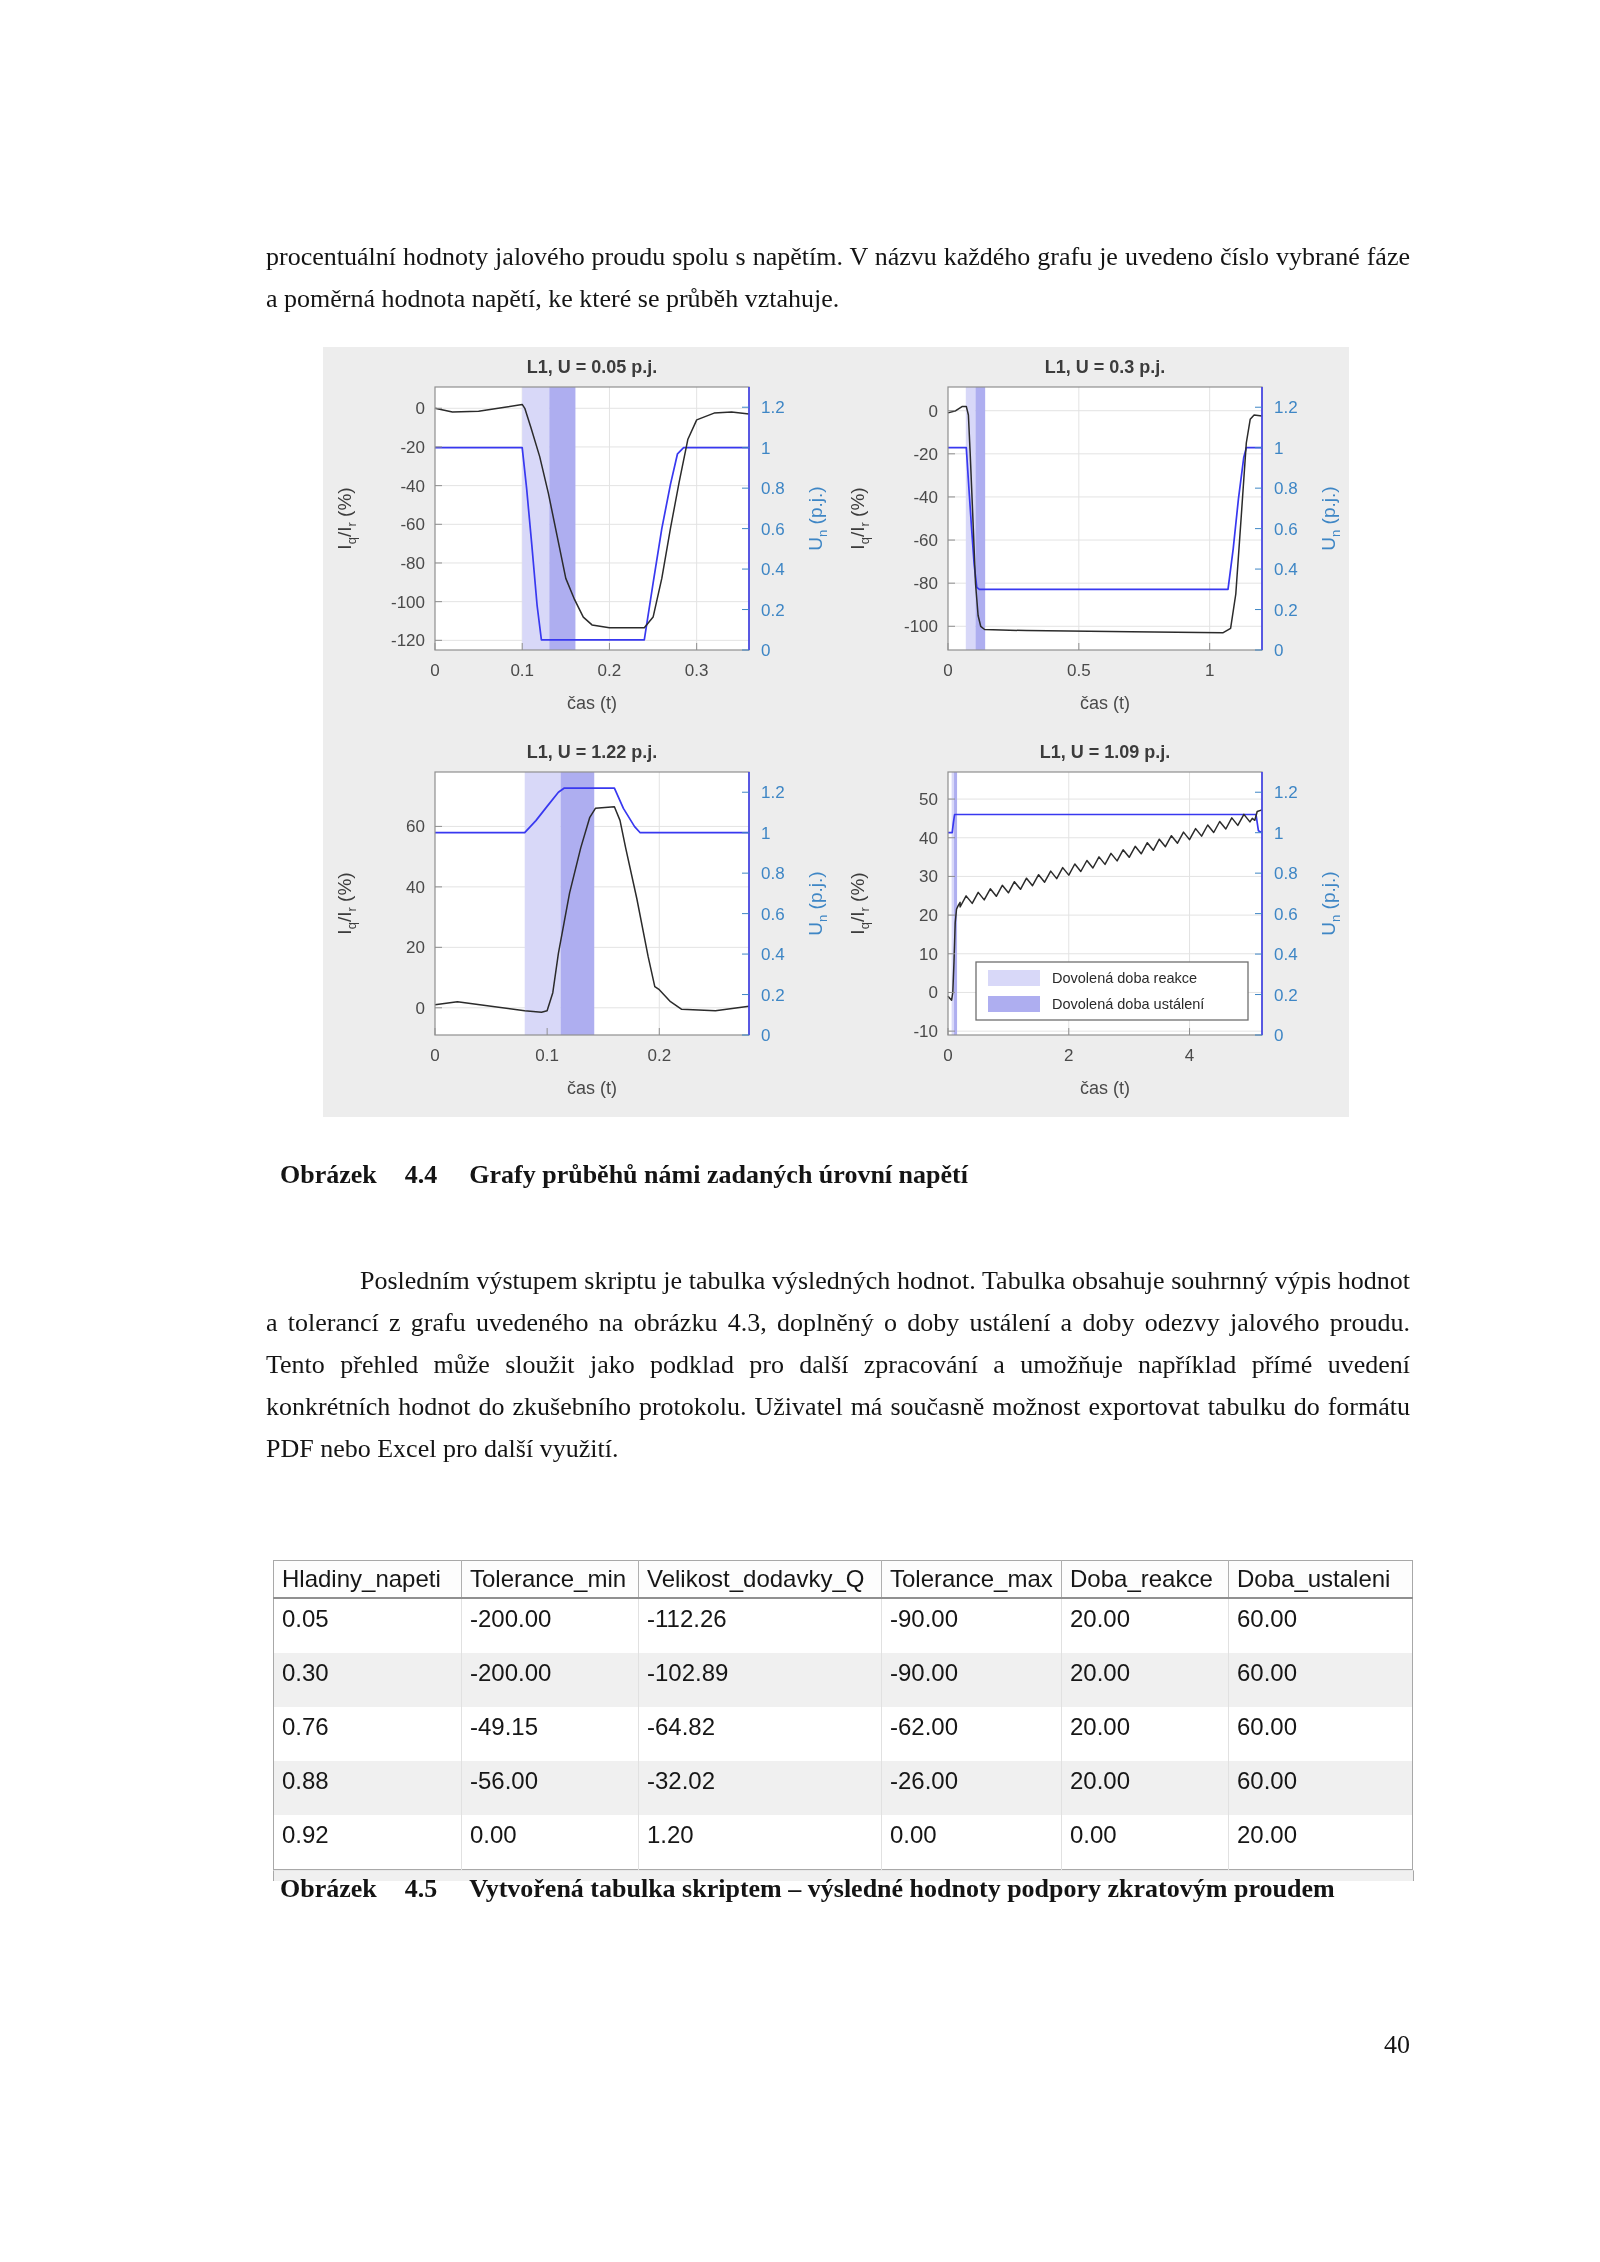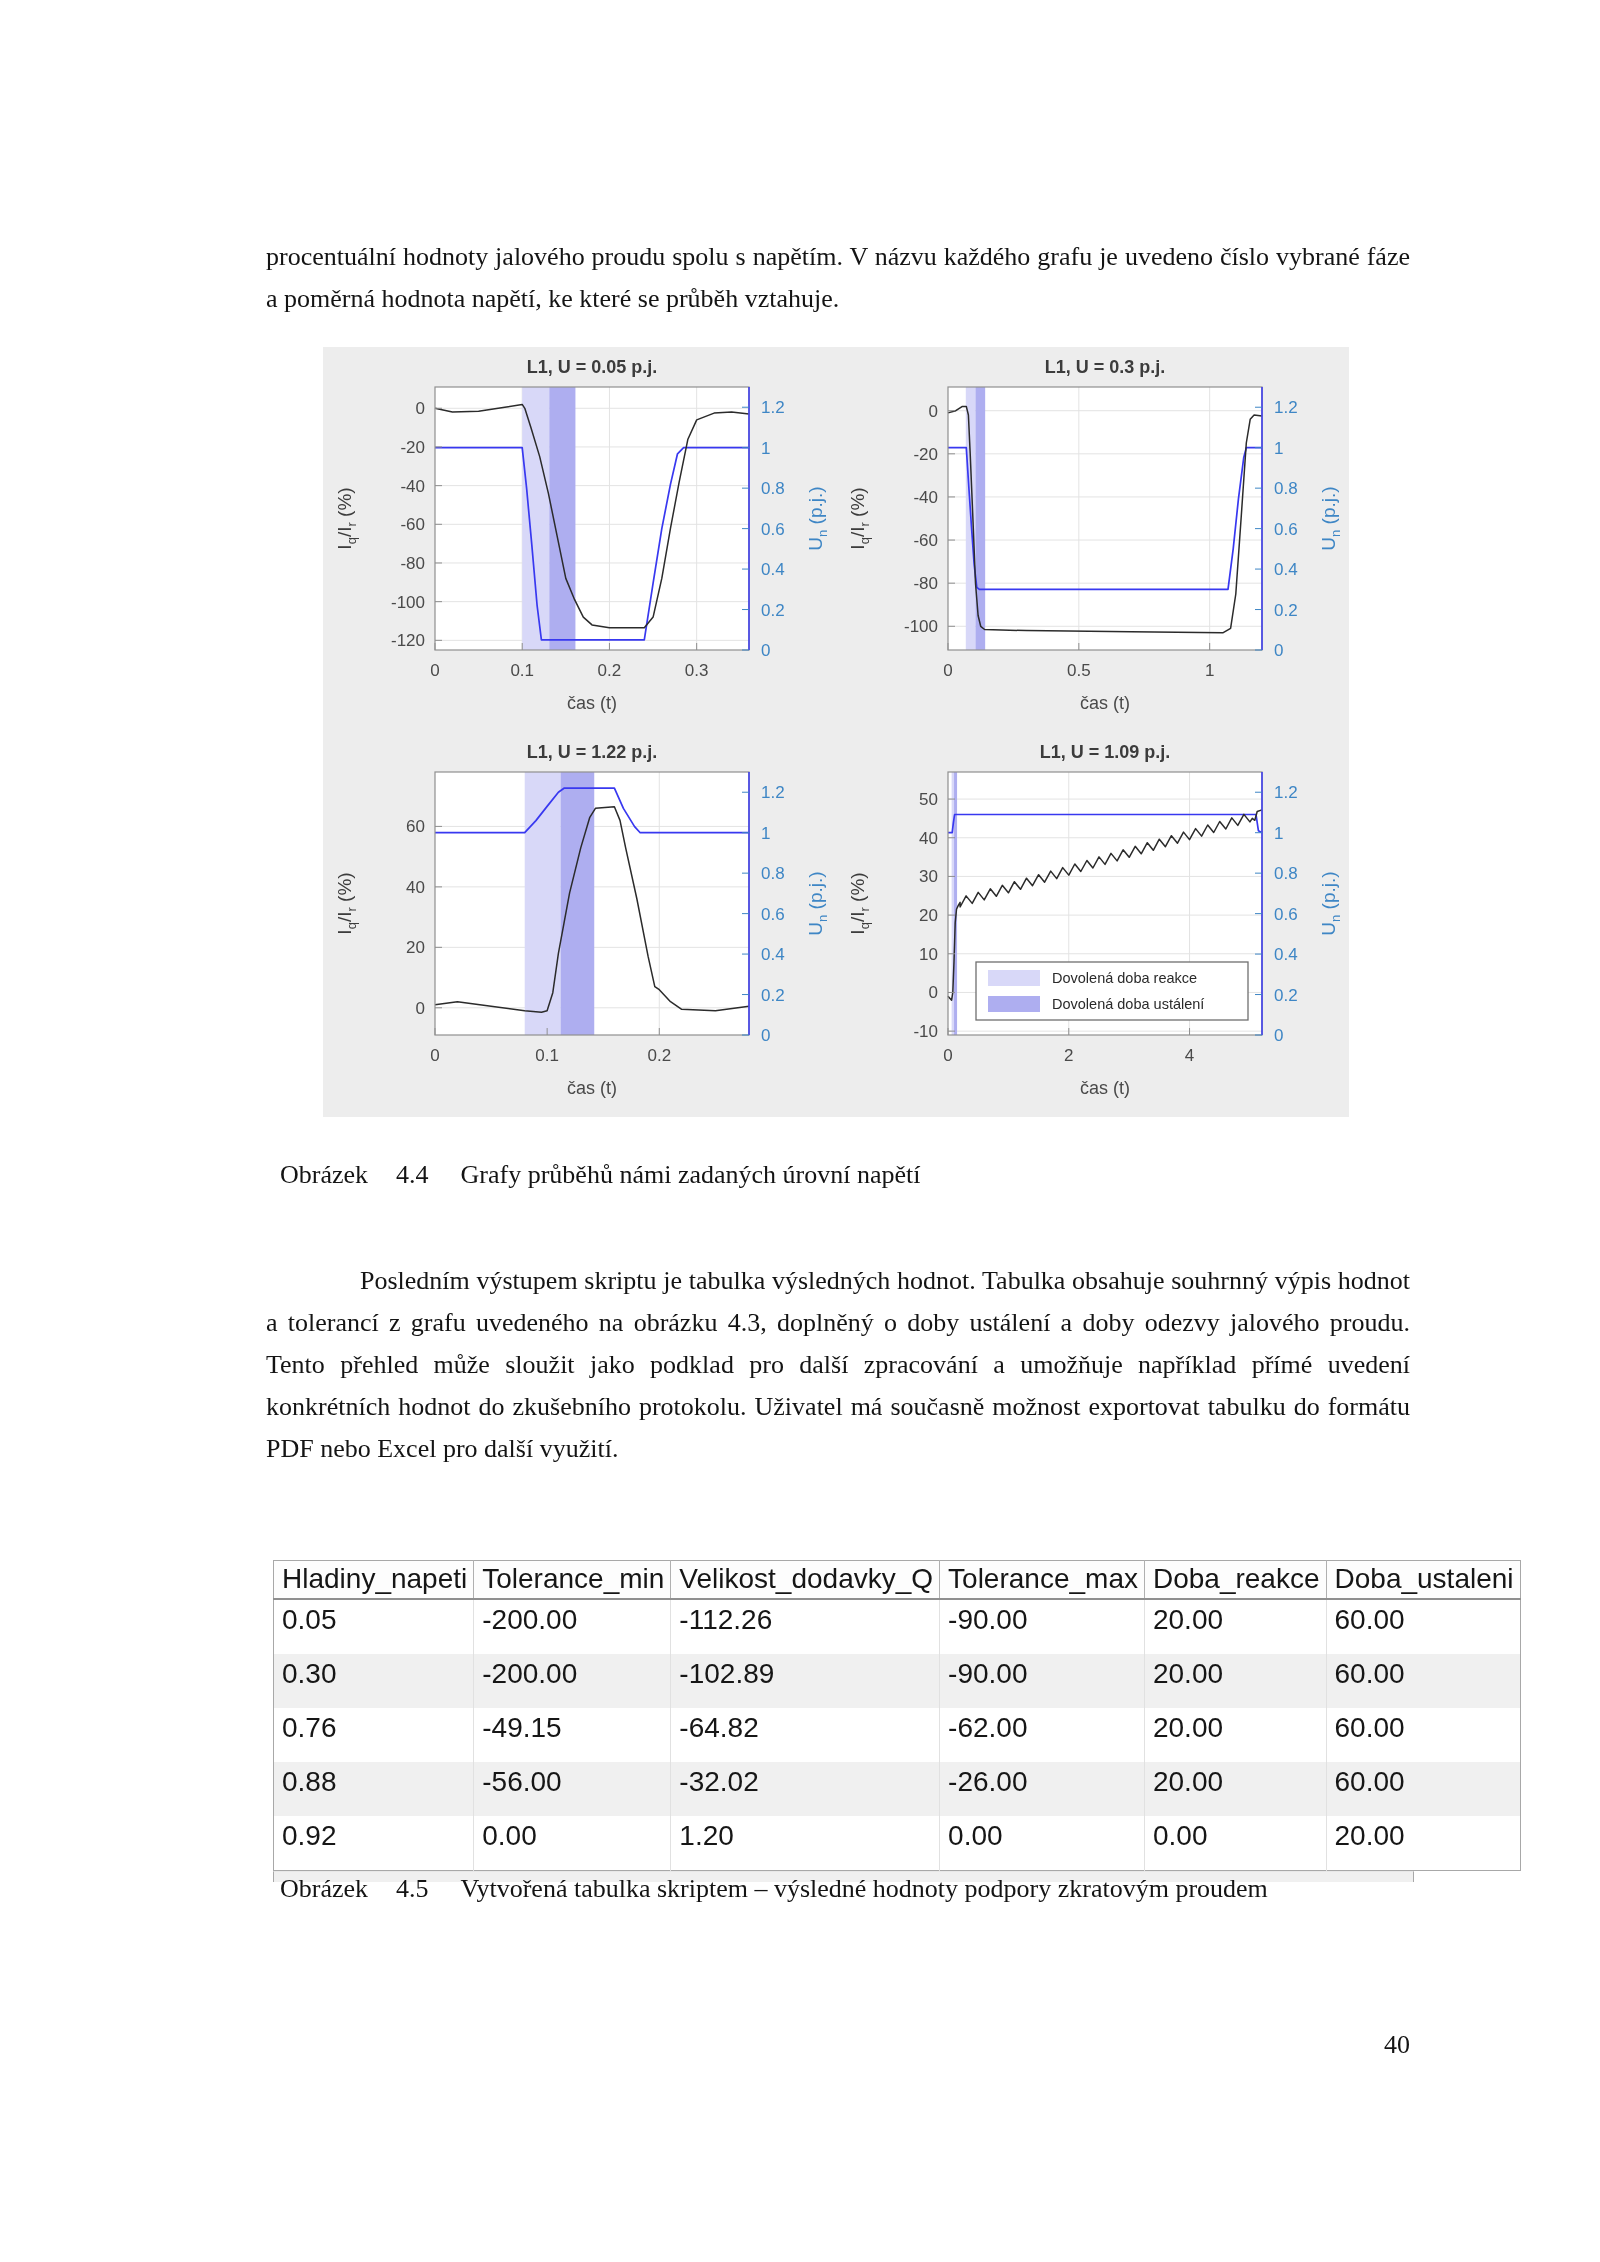--- a/index.html
+++ b/index.html
@@ -4,28 +4,28 @@
 <style>
   html,body{margin:0;padding:0;background:#ffffff;}
   .page{position:relative;width:1600px;height:2262px;background:#ffffff;
         font-family:"Liberation Serif",serif;color:#141414;overflow:hidden;}
   .para{position:absolute;margin:0;text-align:justify;font-size:26px;line-height:42px;}
   #p1{left:266px;top:236px;width:1144px;}
   #p2{left:266px;top:1260px;width:1144px;text-indent:94px;}
   .figure-panel{position:absolute;left:323px;top:347px;width:1026px;height:770px;
                 display:grid;grid-template-columns:513px 513px;grid-template-rows:385px 385px;}
   svg.chart text{font-family:"Liberation Sans",sans-serif;}
-  .caption{position:absolute;display:flex;font-size:26px;line-height:42px;}
+  .caption{position:absolute;display:flex;font-size:26px;line-height:42px;font-weight:bold;}
   #cap44{left:280px;top:1154px;}
   #cap45{left:280px;top:1868px;}
   .cap-num{margin-left:28px;text-align:center;}
   .cap-text{margin-left:32px;max-width:925px;}
   .table-wrap{position:absolute;left:273px;top:1560px;}
   table.results{border-collapse:collapse;table-layout:fixed;background:#fff;
-        font-family:"Liberation Sans",sans-serif;font-size:28px;color:#161616;
+        font-family:"Liberation Sans",sans-serif;font-size:24px;color:#161616;
         border:1px solid #a8a8a8;}
   table.results th{font-weight:normal;text-align:left;height:31px;padding:2px 6px 3px 8px;
         border-left:1px solid #b0b0b0;border-bottom:2px solid #8f8f8f;background:#fdfdfd;
         overflow:hidden;white-space:nowrap;}
   table.results td{height:34px;padding:3px 6px 17px 8px;vertical-align:middle;
         border-left:1px solid #e1e1e1;overflow:hidden;white-space:nowrap;}
   table.results th:first-child,table.results td:first-child{border-left:none;}
   table.results tbody tr:nth-child(even){background:#f0f0f0;}
   .table-strip{height:10px;background:#f0f0f0;border-top:1px solid #e8e8e8;border-left:1px solid #a8a8a8;border-right:1px solid #a8a8a8;}
   .page-num{position:absolute;left:1330px;top:2030px;width:80px;text-align:right;font-size:26px;}

